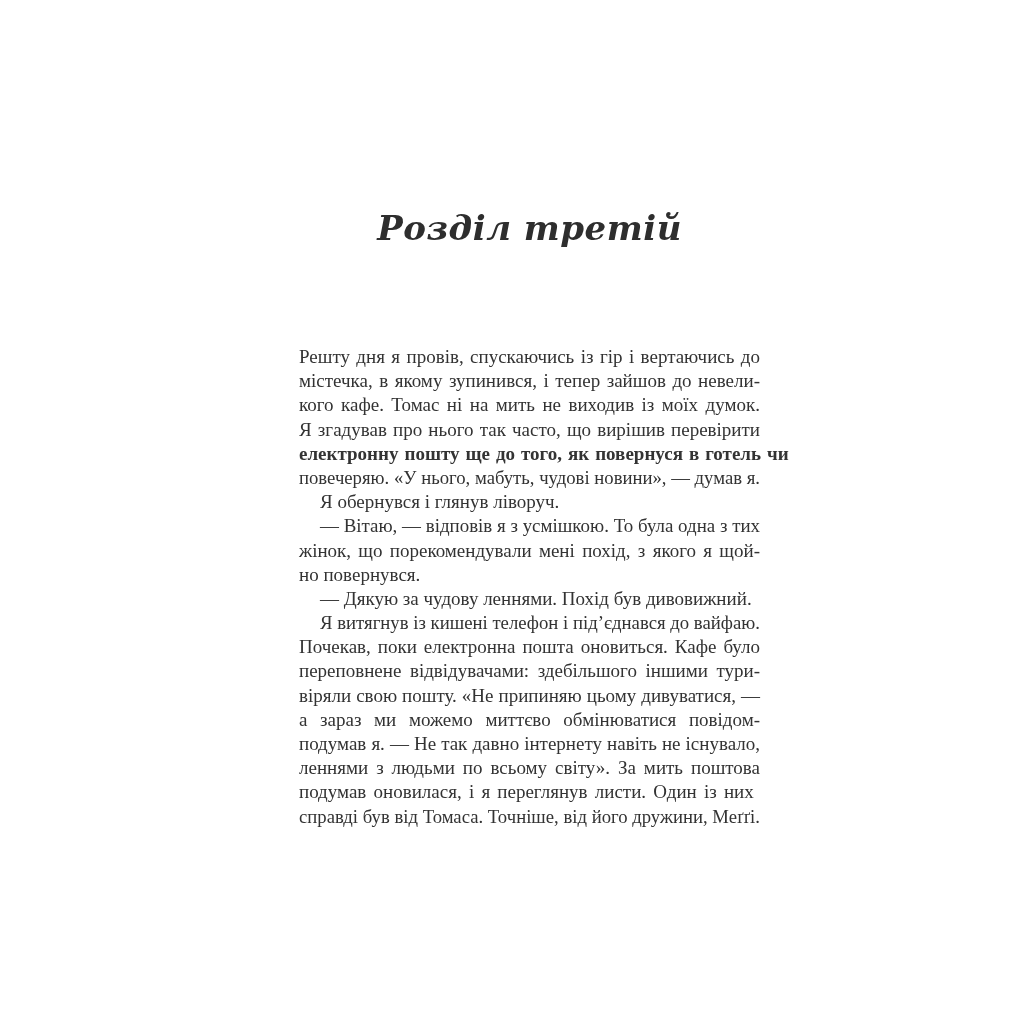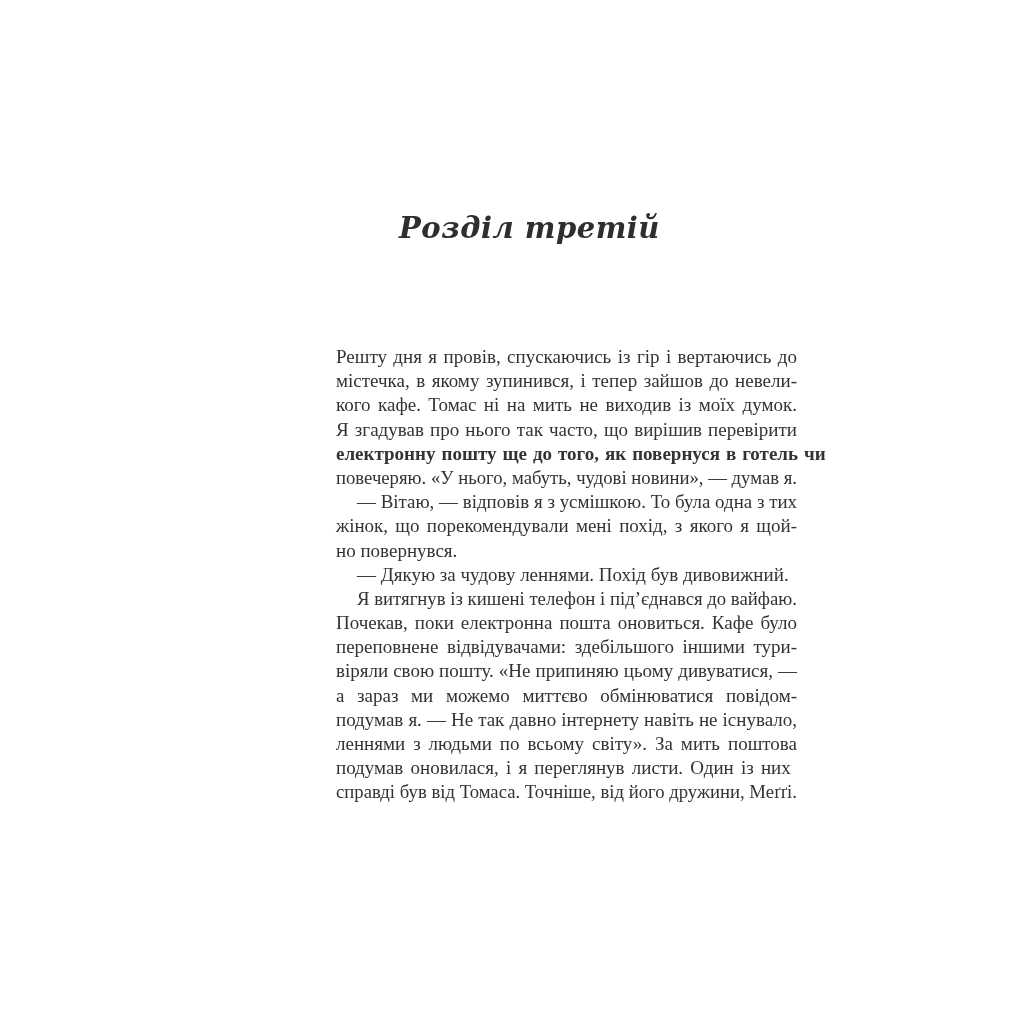--- a/index.html
+++ b/index.html
@@ -21,21 +21,21 @@
   }
   .chapter-title {
     position: absolute;
     left: 299px;
     width: 461px;
     top: 205px;
     text-align: center;
     font-family: "DejaVu Serif", serif;
     font-style: italic;
     font-weight: bold;
-    font-size: 29px;
+    font-size: 34px;
     letter-spacing: 0.5px;
     color: #2e2e2e;
     line-height: 46px;
     white-space: nowrap;
   }
   .text-block {
     position: absolute;
     left: 299px;
     top: 345px;
     width: 461px;
@@ -43,21 +43,20 @@
     line-height: 24.2px;
     color: #333333;
   }
   .paragraph {
     margin: 0;
   }
   .line {
     height: 24.2px;
     overflow: visible;
     white-space: nowrap;
-    margin-left: 37px;
   }
   .line.indent {
     padding-left: 21px;
   }
   .line-text {
     display: inline-block;
     white-space: pre;
     transform-origin: left center;
   }
 </style>
@@ -69,20 +68,23 @@
   <div class="text-block" style="color: rgb(51, 51, 51);">
       <div class="paragraph">
         <div class="line"><span class="line-text" style="word-spacing: 1.67188px;">Решту дня я провів, спускаючись із гір і вертаючись до</span></div>
         <div class="line"><span class="line-text" style="word-spacing: 1.78125px;">містечка, в якому зупинився, і тепер зайшов до невели-</span></div>
         <div class="line"><span class="line-text" style="word-spacing: 2.69687px;">кого кафе. Томас ні на мить не виходив із моїх думок.</span></div>
         <div class="line"><span class="line-text" style="word-spacing: 1.41406px;">Я згадував про нього так часто, що вирішив перевірити</span></div>
         <div class="line"><span class="line-text" style="word-spacing: 1.21354px; font-weight: bold;">електронну пошту ще до того, як повернуся в готель чи</span></div>
         <div class="line last"><span class="line-text" style="transform: scaleX(0.984221);">повечеряю. «У нього, мабуть, чудові новини», — думав я.</span></div>
       </div>
       <div class="paragraph">
+        <div class="line indent last"><span class="line-text">Я обернувся і глянув ліворуч.</span></div>
+      </div>
+      <div class="paragraph">
         <div class="line indent"><span class="line-text" style="transform: scaleX(0.996285);">— Вітаю, — відповів я з усмішкою. То була одна з тих</span></div>
         <div class="line"><span class="line-text" style="word-spacing: 2.56836px;">жінок, що порекомендували мені похід, з якого я щой-</span></div>
         <div class="line last"><span class="line-text">но повернувся.</span></div>
       </div>
       <div class="paragraph">
         <div class="line indent last"><span class="line-text">— Дякую за чудову леннями. Похід був дивовижний.</span></div>
       </div>
       <div class="paragraph">
         <div class="line indent"><span class="line-text" style="transform: scaleX(0.986651);">Я витягнув із кишені телефон і під’єднався до вайфаю.</span></div>
         <div class="line"><span class="line-text" style="word-spacing: 2.22135px;">Почекав, поки електронна пошта оновиться. Кафе було</span></div>

